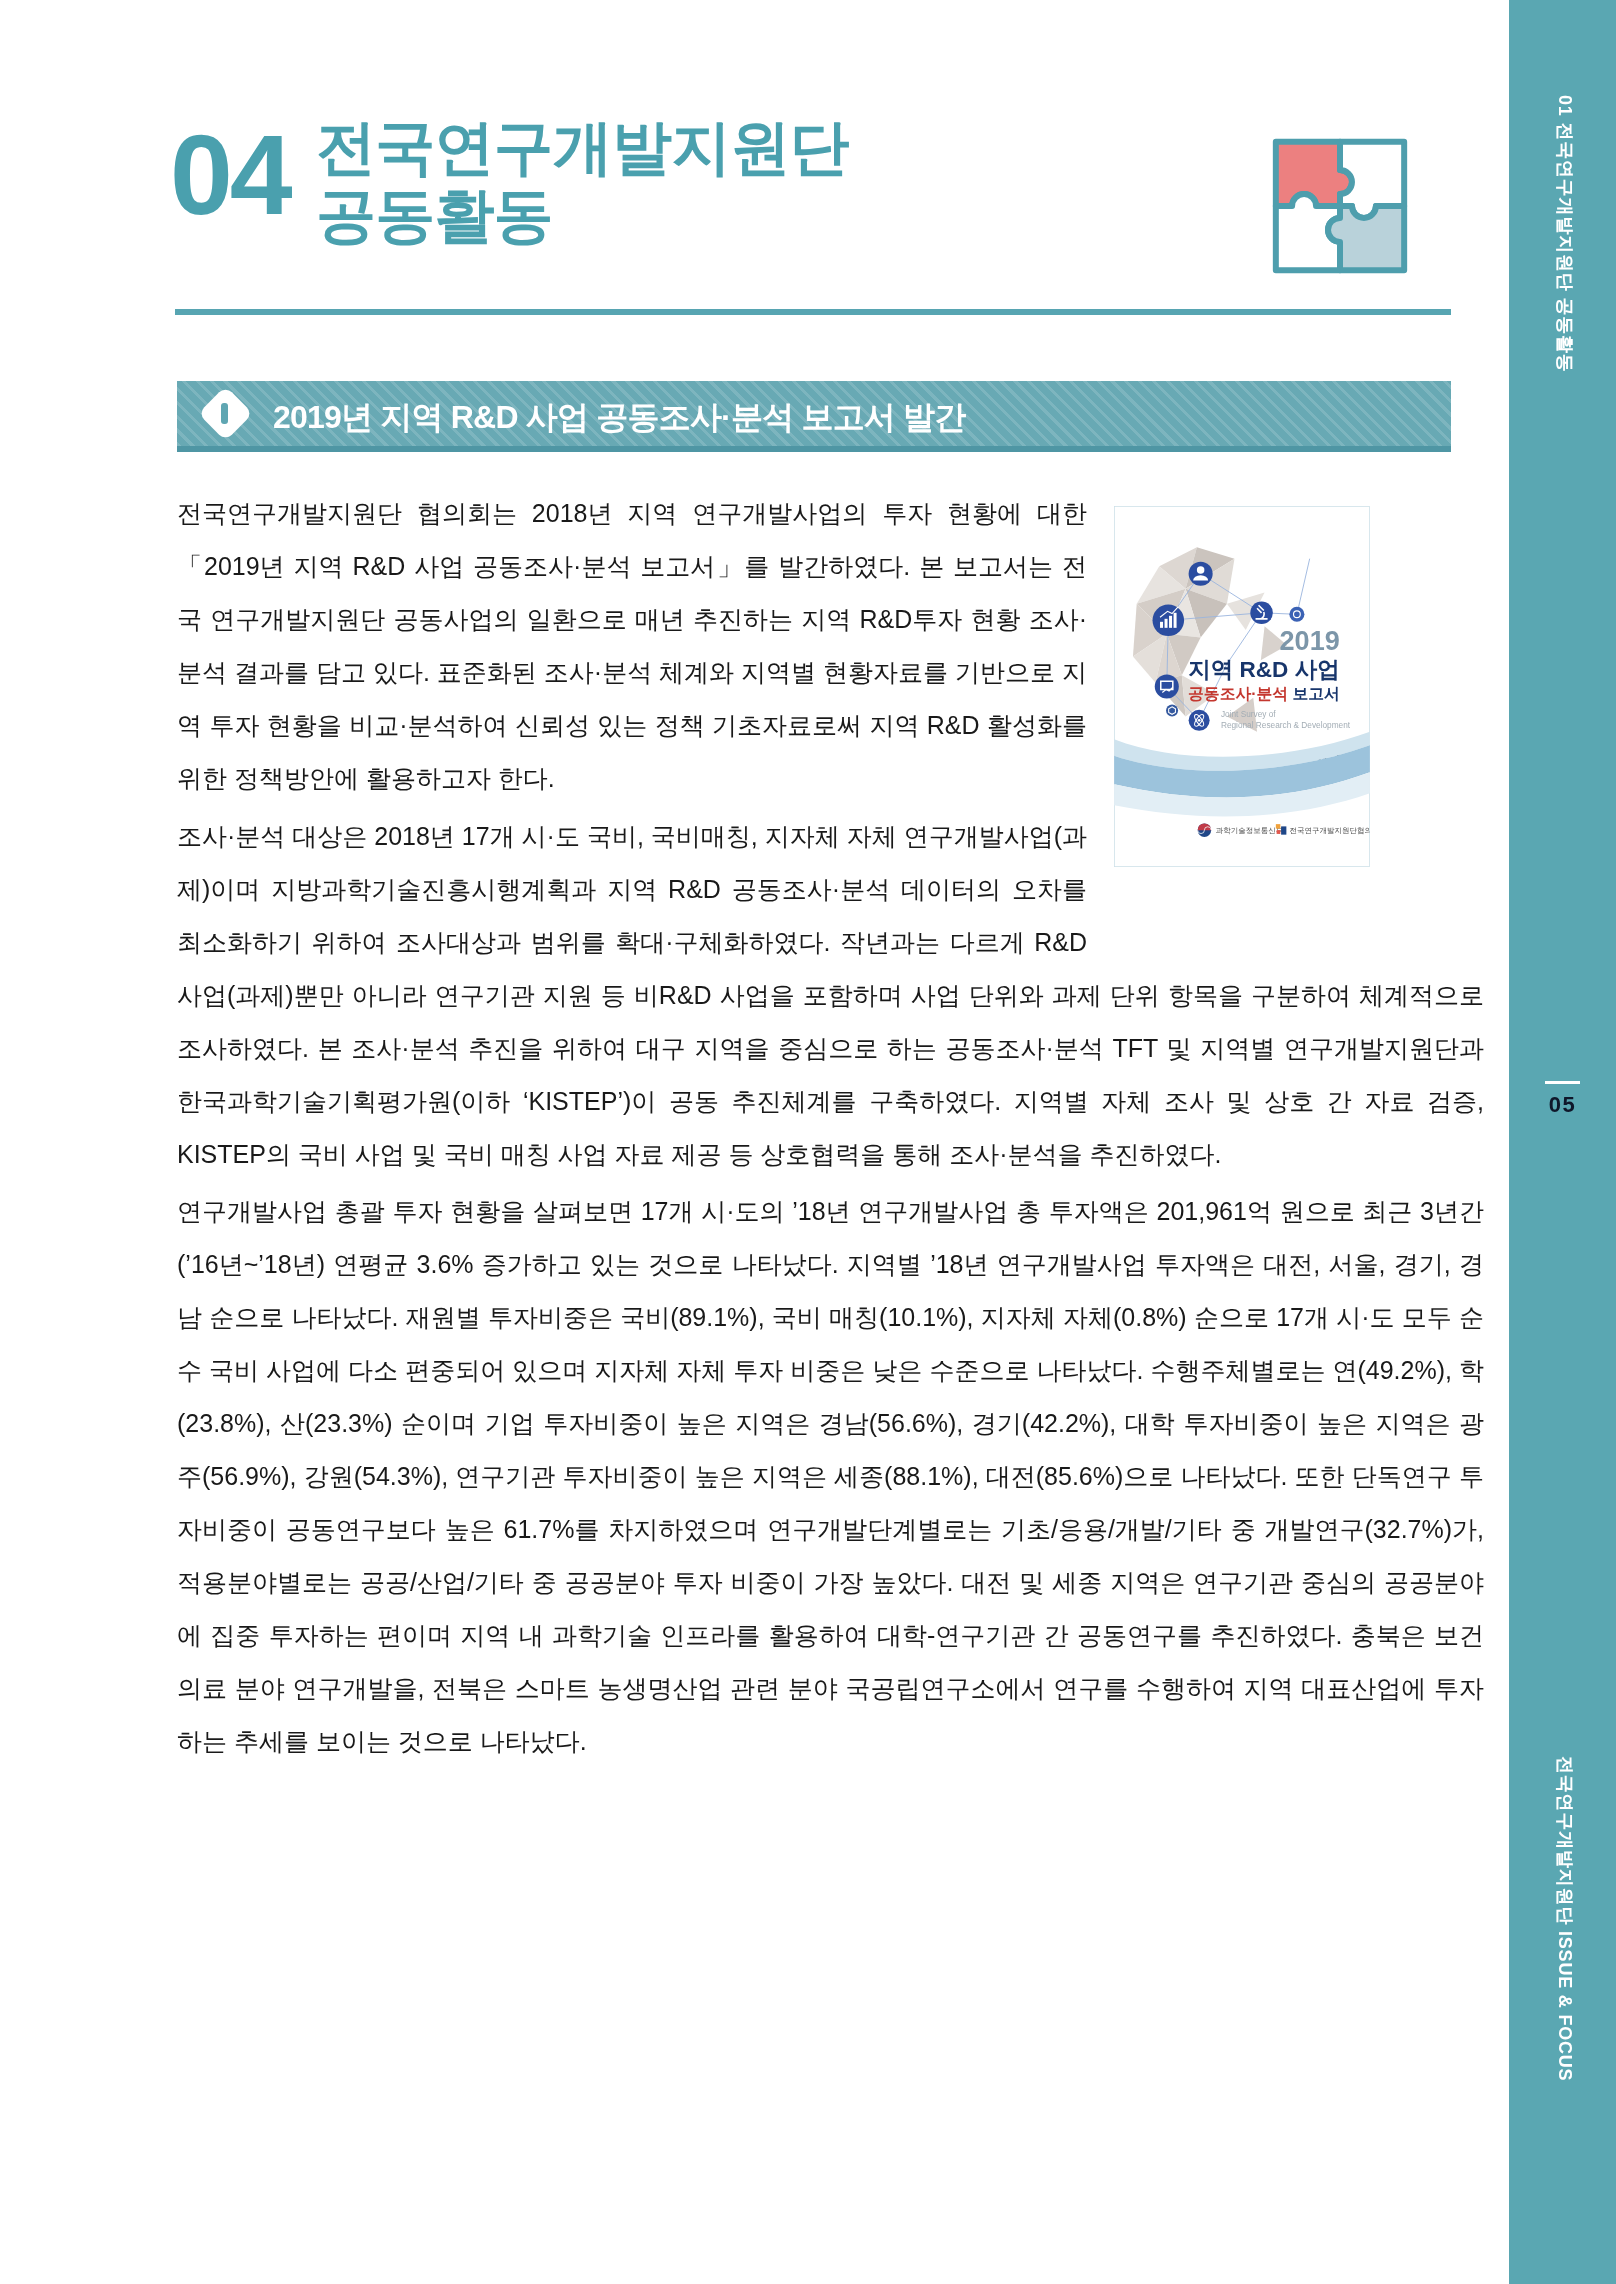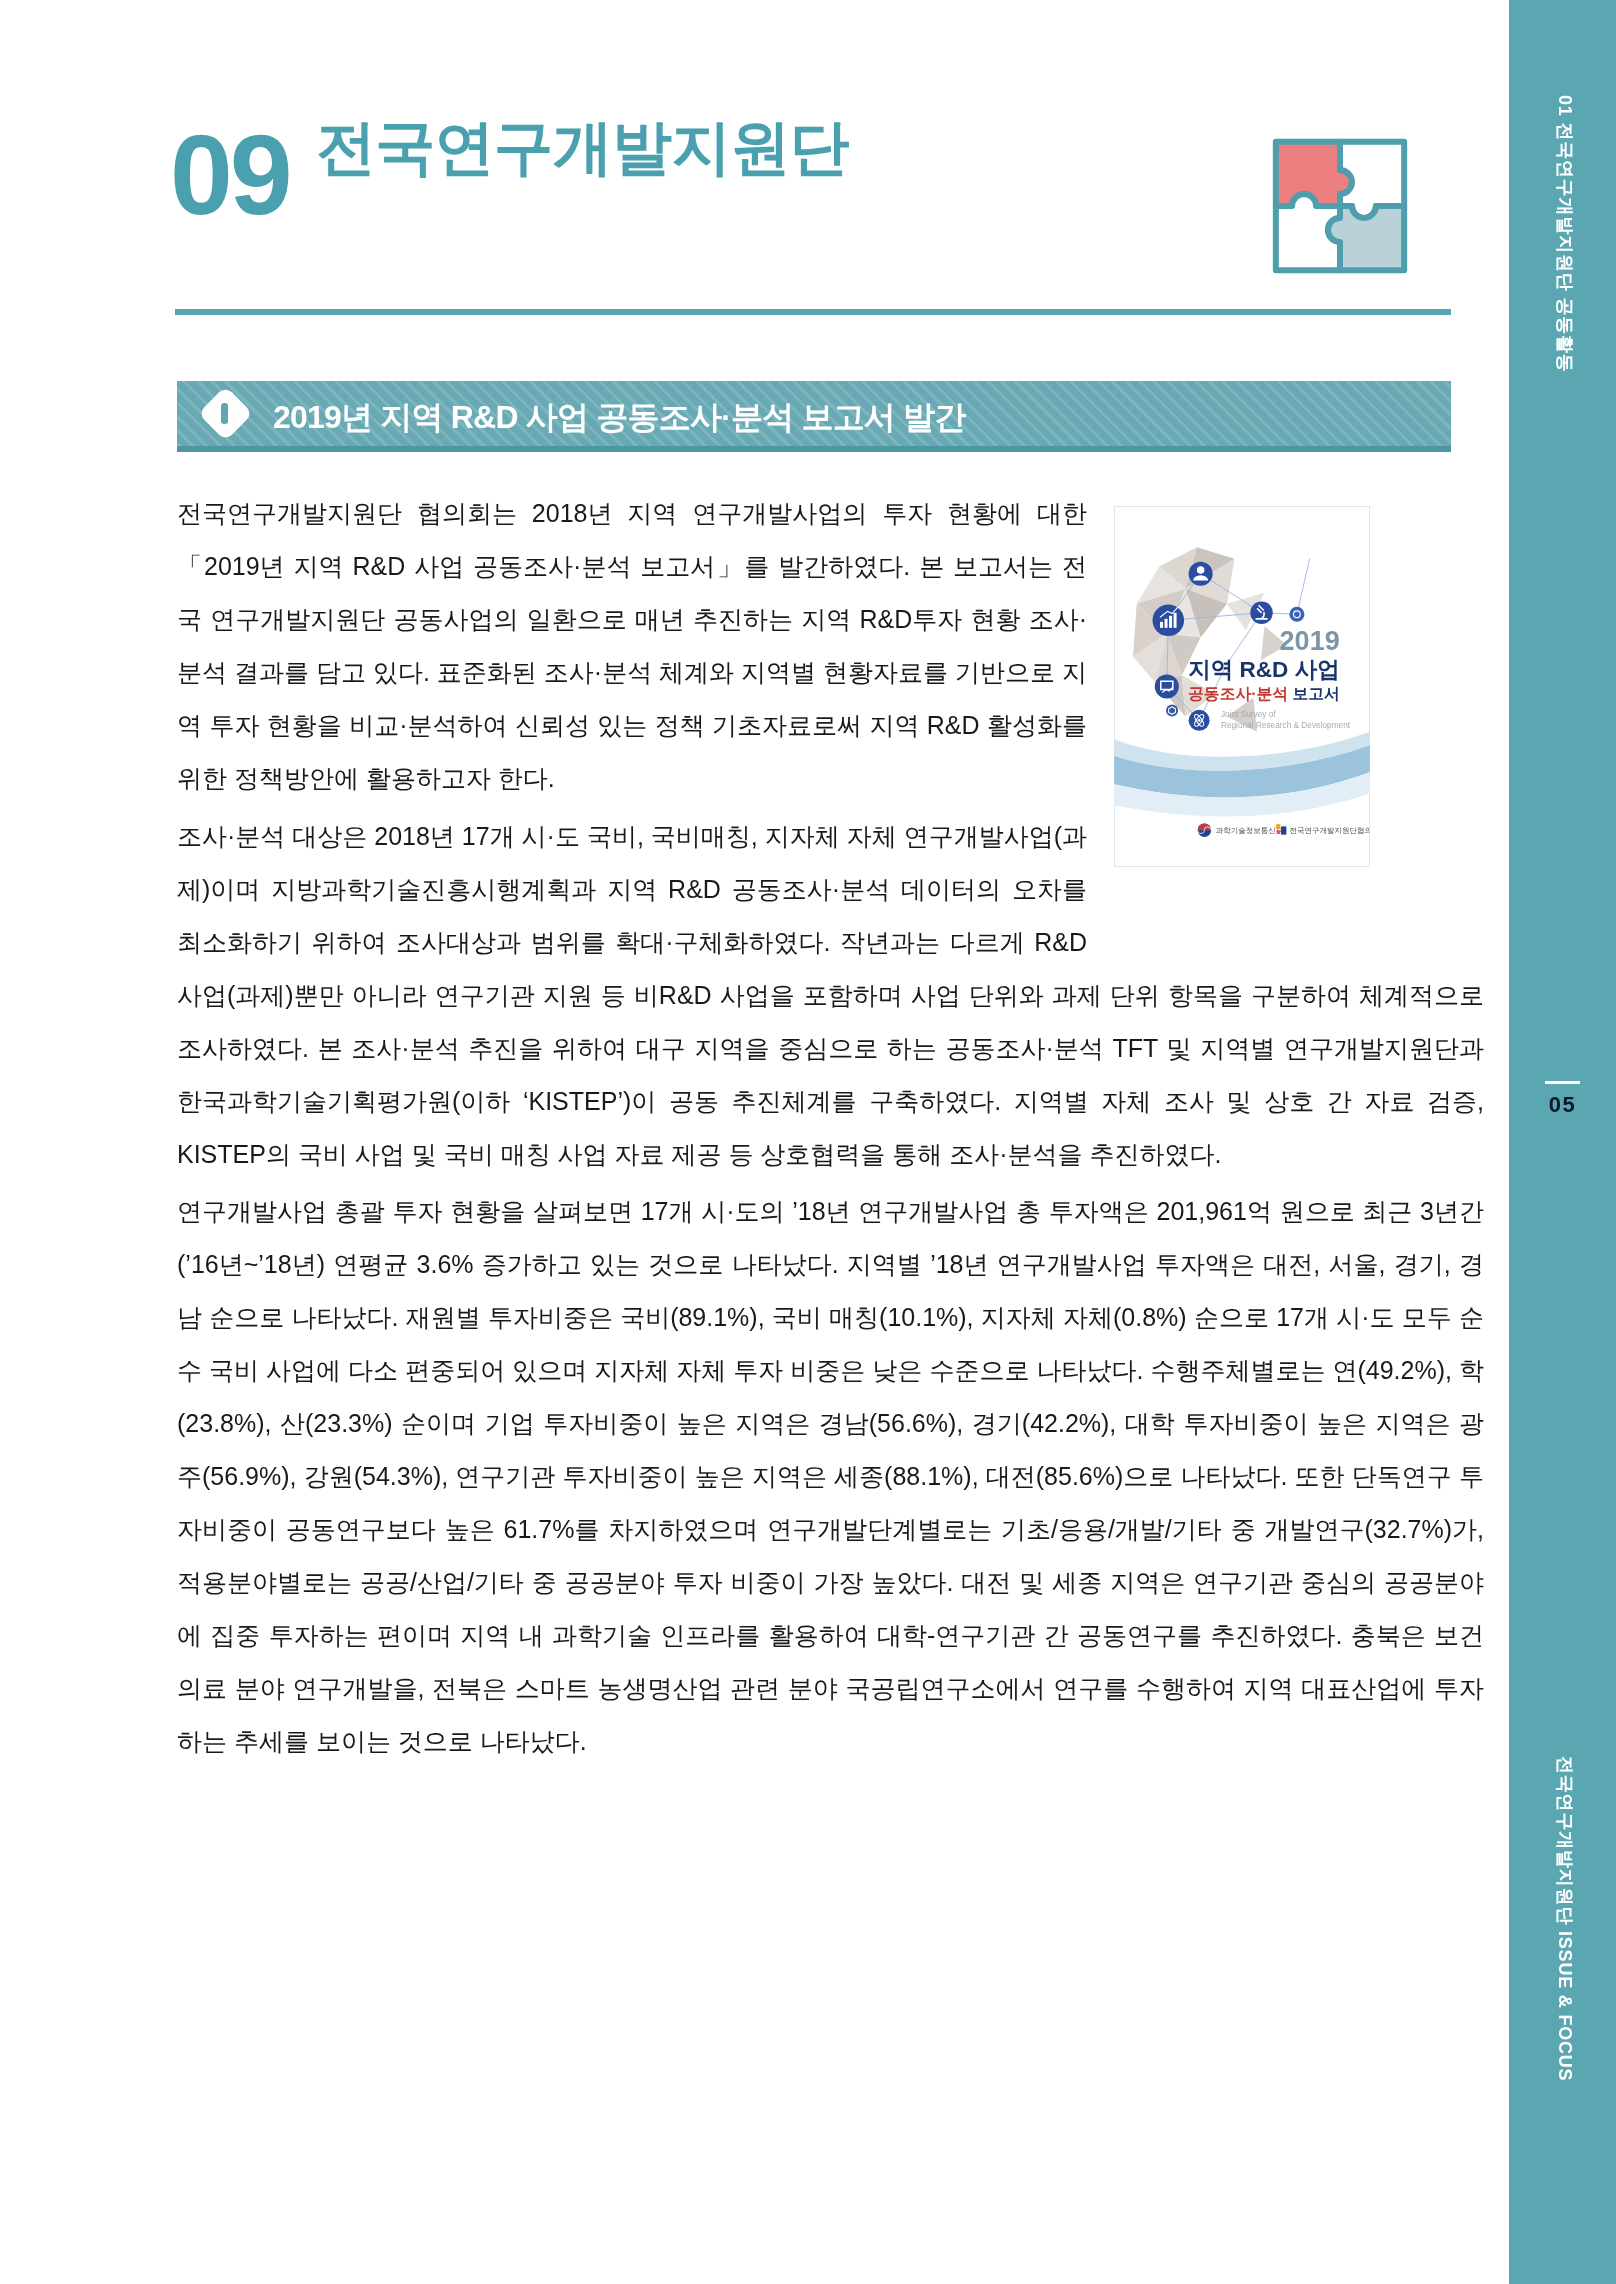--- a/index.html
+++ b/index.html
@@ -65,23 +65,24 @@
 
   <div class="sidebar">
     <div class="v-text v-top">01 전국연구개발지원단 공동활동</div>
     <div class="pagenum-block">
       <div class="pagenum-rule"></div>
       <div class="pagenum">05</div>
     </div>
     <div class="v-text v-bottom">전국연구개발지원단 ISSUE &amp; FOCUS</div>
   </div>
 
-  <div class="sec-num">09</div>
+  <div class="sec-num">04</div>
   <div class="sec-title">
     <div>전국연구개발지원단</div>
+    <div>공동활동</div>
   </div>
 
   <svg class="puzzle" width="154" height="154" viewBox="0 0 180 180">
     <g stroke="#4e9ead" stroke-width="7" stroke-linejoin="round">
       <path d="M15,15 L90,15 L90,48 A14,14 0 0 1 90,76 L90,90 L62,90 A14,14 0 0 0 34,90 L15,90 Z" fill="#ec8080"></path>
       <path d="M90,15 L165,15 L165,90 L132,90 A14,14 0 0 1 104,90 L90,90 L90,76 A14,14 0 0 0 90,48 Z" fill="#ffffff"></path>
       <path d="M15,90 L34,90 A14,14 0 0 1 62,90 L90,90 L90,104 A14,14 0 0 0 90,132 L90,165 L15,165 Z" fill="#ffffff"></path>
       <path d="M90,90 L104,90 A14,14 0 0 0 132,90 L165,90 L165,165 L90,165 L90,132 A14,14 0 0 1 90,104 Z" fill="#b9d2da"></path>
     </g>
   </svg>

